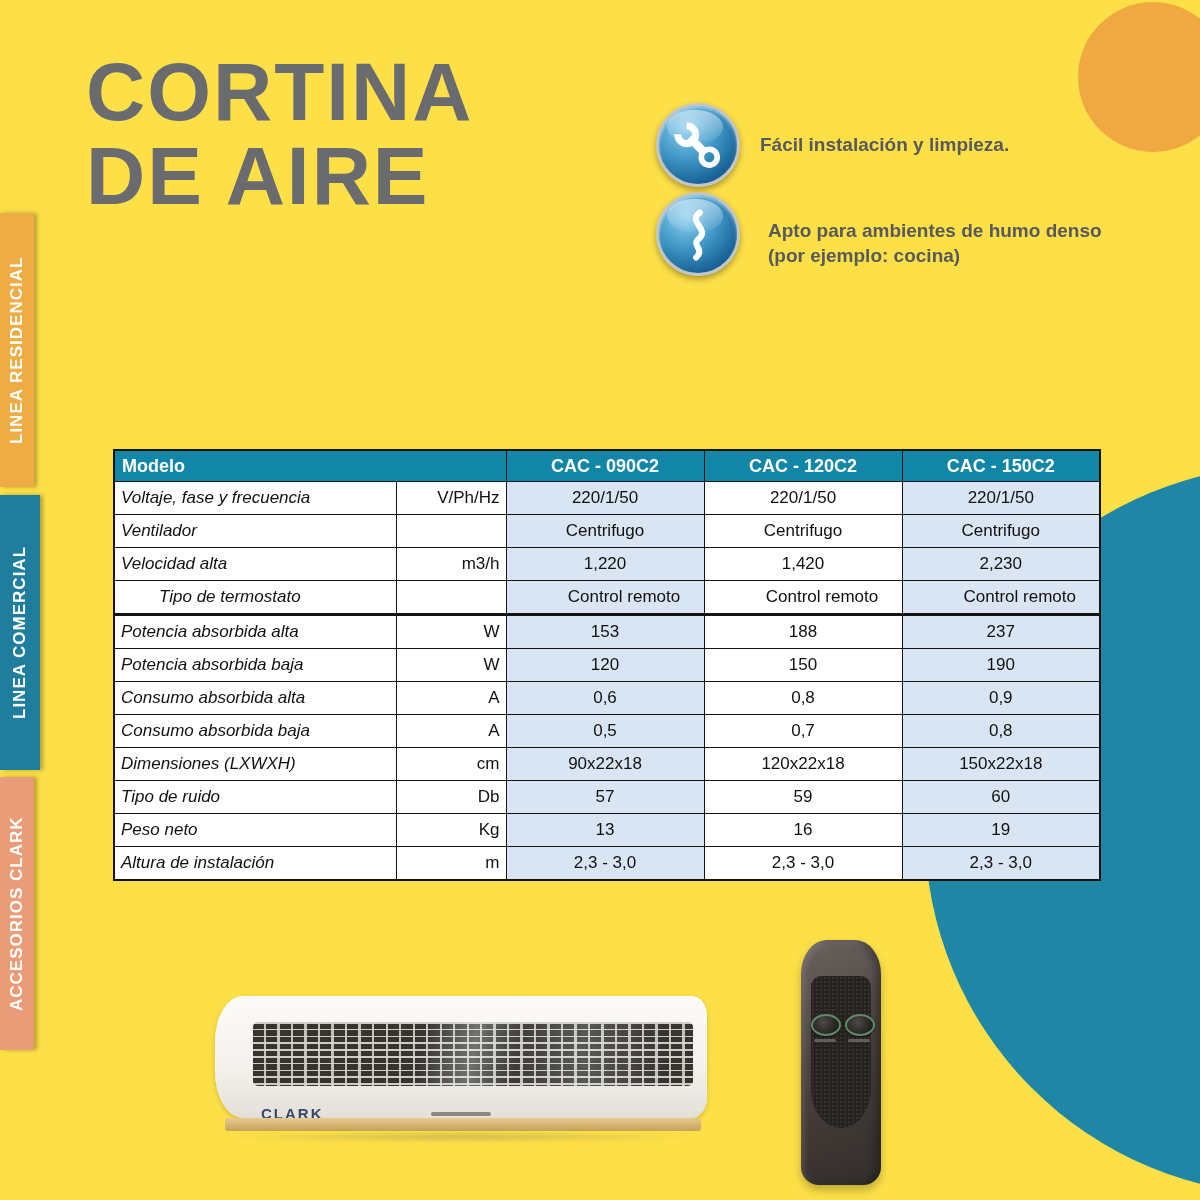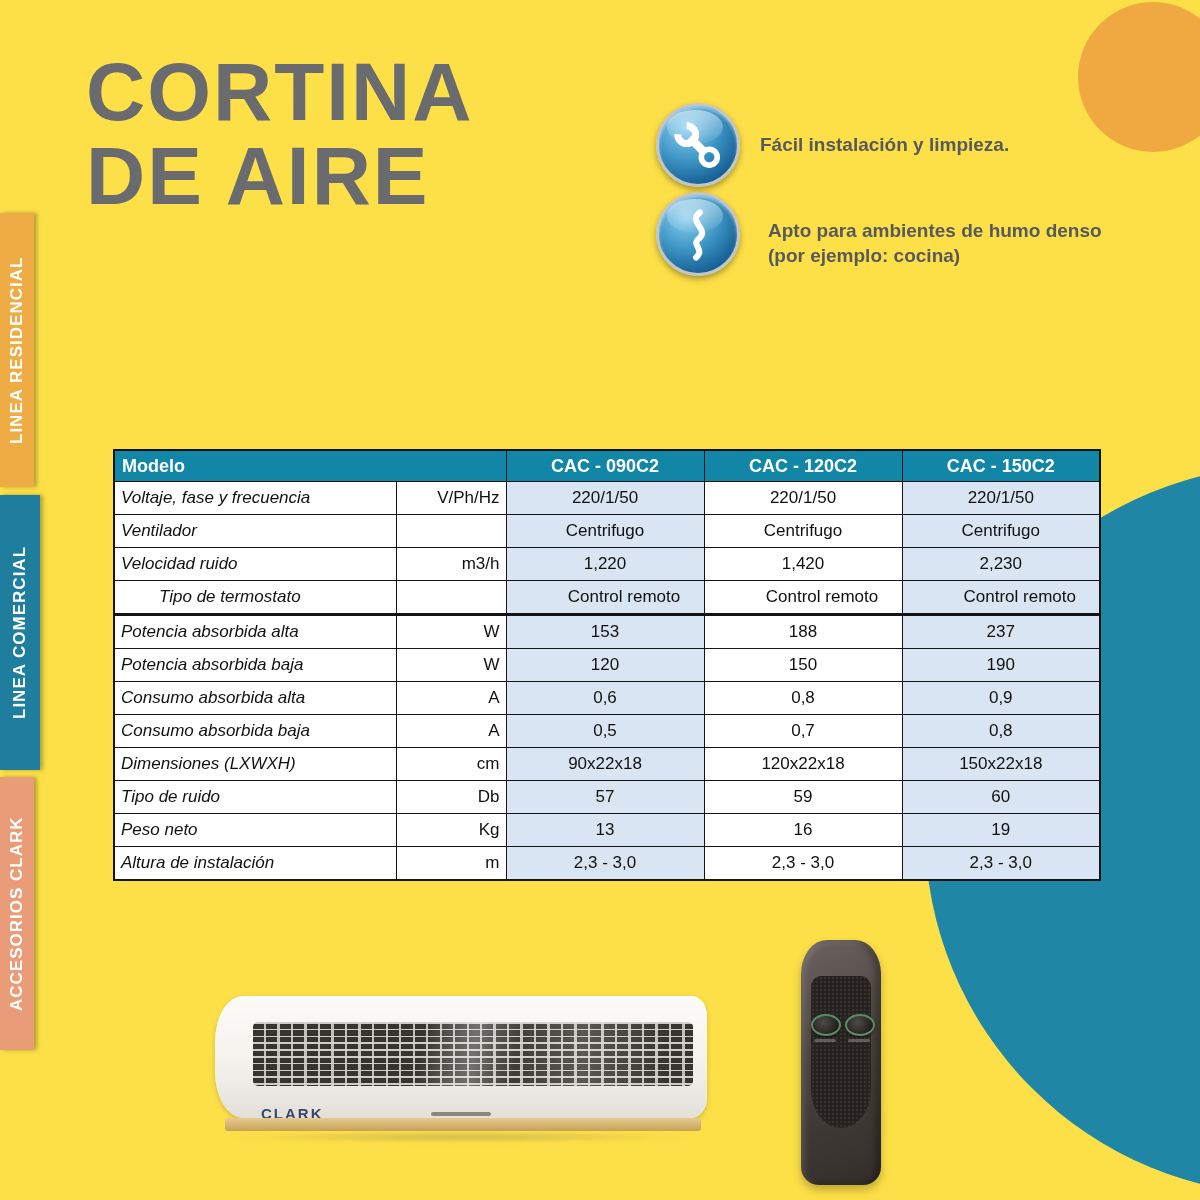--- a/index.html
+++ b/index.html
@@ -163,21 +163,21 @@
       <td class="c-val shade">220/1/50</td>
     </tr>
     <tr>
       <td class="c-label">Ventilador</td>
       <td class="c-unit"></td>
       <td class="c-val shade">Centrifugo</td>
       <td class="c-val">Centrifugo</td>
       <td class="c-val shade">Centrifugo</td>
     </tr>
     <tr>
-      <td class="c-label">Velocidad ruido</td>
+      <td class="c-label">Velocidad alta</td>
       <td class="c-unit">m3/h</td>
       <td class="c-val shade">1,220</td>
       <td class="c-val">1,420</td>
       <td class="c-val shade">2,230</td>
     </tr>
     <tr class="thick">
       <td class="c-label">Tipo de termostato</td>
       <td class="c-unit"></td>
       <td class="c-val shade">Control remoto</td>
       <td class="c-val">Control remoto</td>

